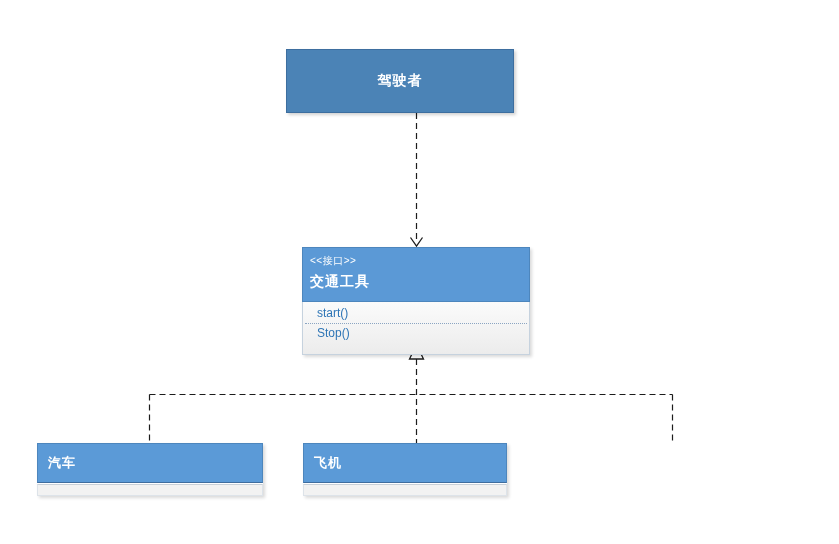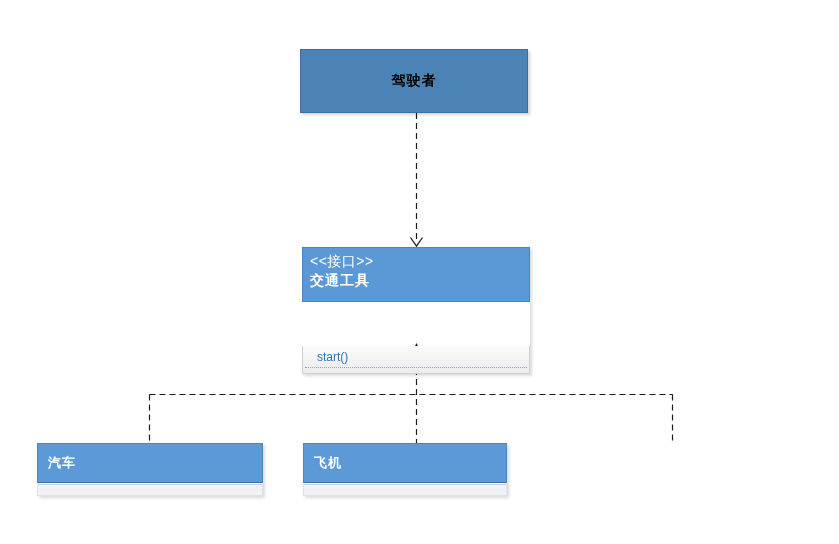--- a/index.html
+++ b/index.html
@@ -3,39 +3,38 @@
 <meta charset="utf-8">
 <style>
   html,body{margin:0;padding:0;background:#fff;}
   .canvas{
     position:relative;width:839px;height:544px;background:#ffffff;overflow:hidden;
     font-family:"Liberation Sans","DejaVu Sans",sans-serif;
   }
   .node{position:absolute;box-sizing:border-box;}
   
   .driver{
-    left:300px;top:49px;width:228px;height:64px;
+    left:286px;top:49px;width:228px;height:64px;
     background:#4b83b6;border:1px solid #3d6e9f;
     box-shadow:2px 2px 3px rgba(0,0,0,.18);
     display:flex;align-items:center;justify-content:center;
-    color:#000000;font-size:14px;font-weight:600;letter-spacing:1px;
+    color:#ffffff;font-size:14px;font-weight:600;letter-spacing:1px;
   }
   
   .iface{left:302px;top:247px;width:228px;box-shadow:2px 2px 3px rgba(0,0,0,.15);}
   .iface-head{
     box-sizing:border-box;height:55px;background:#5b99d6;border:1px solid #4d86bd;
     color:#fff;padding:5px 0 0 7px;
   }
-  .iface-stereo{font-size:14px;line-height:16px;letter-spacing:.5px;}
-  .iface-name{font-size:14px;font-weight:700;line-height:24px;letter-spacing:1px;font-family:Liberation Mono, monospace;}
+  .iface-stereo{font-size:10px;line-height:16px;letter-spacing:.5px;}
+  .iface-name{font-size:14px;font-weight:700;line-height:24px;letter-spacing:1px;}
   .iface-body{
     box-sizing:border-box;border:1px solid #c6d2de;border-top:none;
     background:linear-gradient(#fbfbfb,#ececec);
-    padding:3px 0 4px 0;
-    margin-top:44px;
+    padding:3px 0 12px 0;
   }
   .method{
     color:#2e75b6;font-size:12px;line-height:17px;padding-left:14px;
   }
   .method-divider{border-top:1px dotted #8ba5c2;margin:1px 2px;}
   
   .impl{box-shadow:2px 2px 3px rgba(0,0,0,.15);}
   .impl-head{
     box-sizing:border-box;height:40px;background:#5b9ad7;border:1px solid #4d86bd;
     border-bottom:1px solid #3f6d9e;
@@ -81,20 +80,21 @@
   </div>
 
   <div class="node iface">
     <div class="iface-head">
       <div class="iface-stereo">&lt;&lt;接口&gt;&gt;</div>
       <div class="iface-name">交通工具</div>
     </div>
     <div class="iface-body">
       <div class="method">start()</div>
       <div class="method-divider"></div>
+      <div class="method">Stop()</div>
     </div>
   </div>
 
   <div class="node impl impl-car">
     <div class="impl-head">
       <span>汽车</span>
     </div>
     <div class="impl-strip"></div>
   </div>
 

